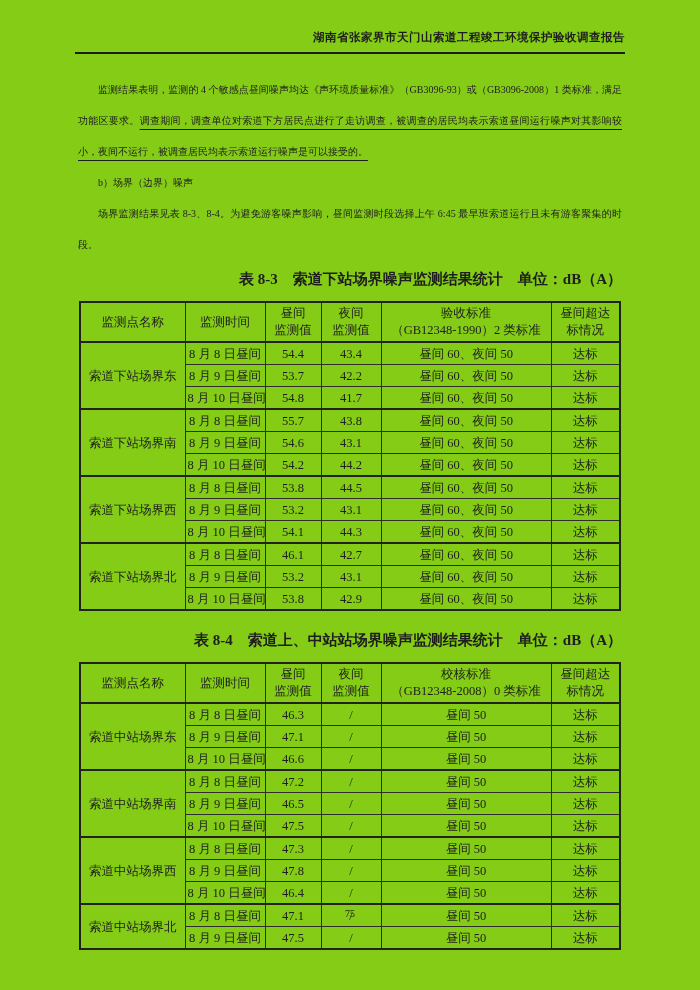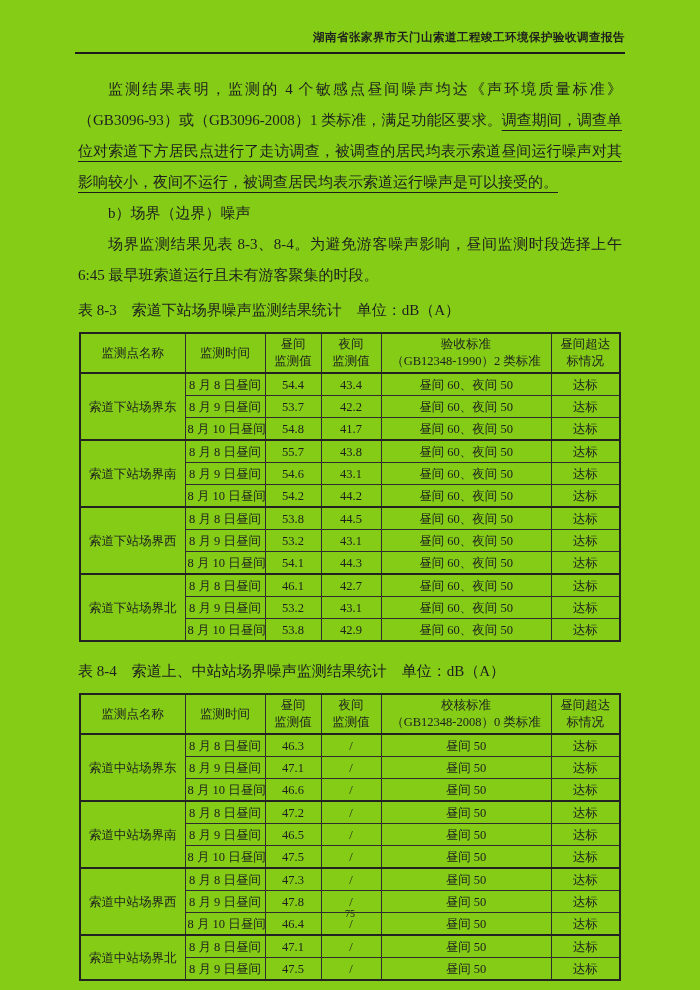--- a/index.html
+++ b/index.html
@@ -26,36 +26,36 @@
     padding-bottom:7px;
     border-bottom:2.5px solid #1c1c1c;
   }
   
   .content{
     margin:0 78px;
     width:544px;
   }
   .para{
     margin:0;
-    font-size:15px;
+    font-size:10px;
     line-height:31px;
     text-align:justify;
   }
   .para.indent{ text-indent:2em; }
   .p1{ margin-top:20px; }
   .u{
     text-decoration:underline;
     text-underline-offset:5px;
     text-decoration-thickness:1px;
   }
   .tbl-title{
     margin:10px 0 6px 0;
-    text-align:left;
+    text-align:right;
     font-size:15px;
-    font-weight:normal;
+    font-weight:bold;
   }
   .tbl-title.second{ margin-top:20px; }
   
   table.doc-table{
     border-collapse:collapse;
     table-layout:fixed;
     width:540px;
     margin:12px auto;
     font-size:12.5px;
     border:2px solid #222;

